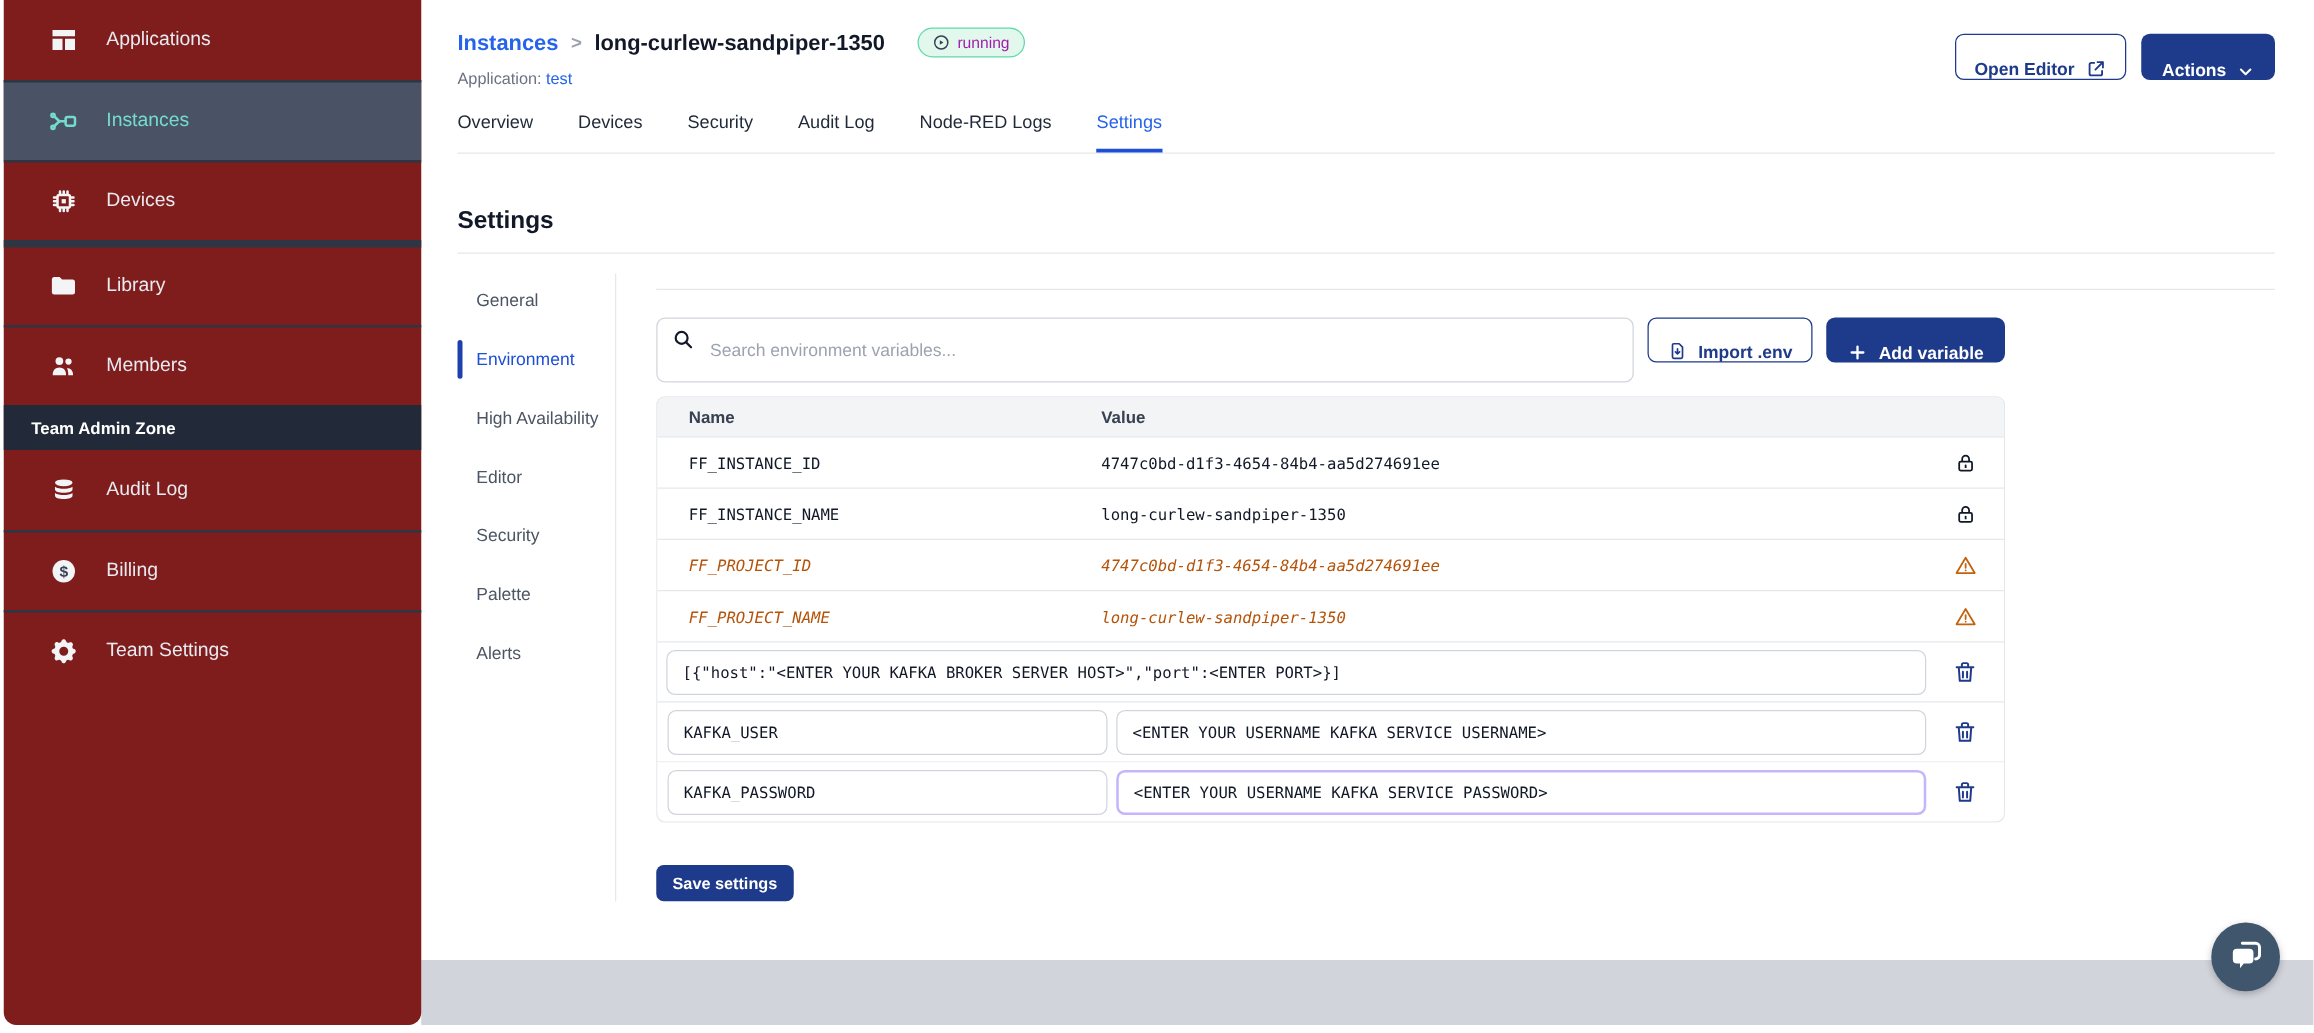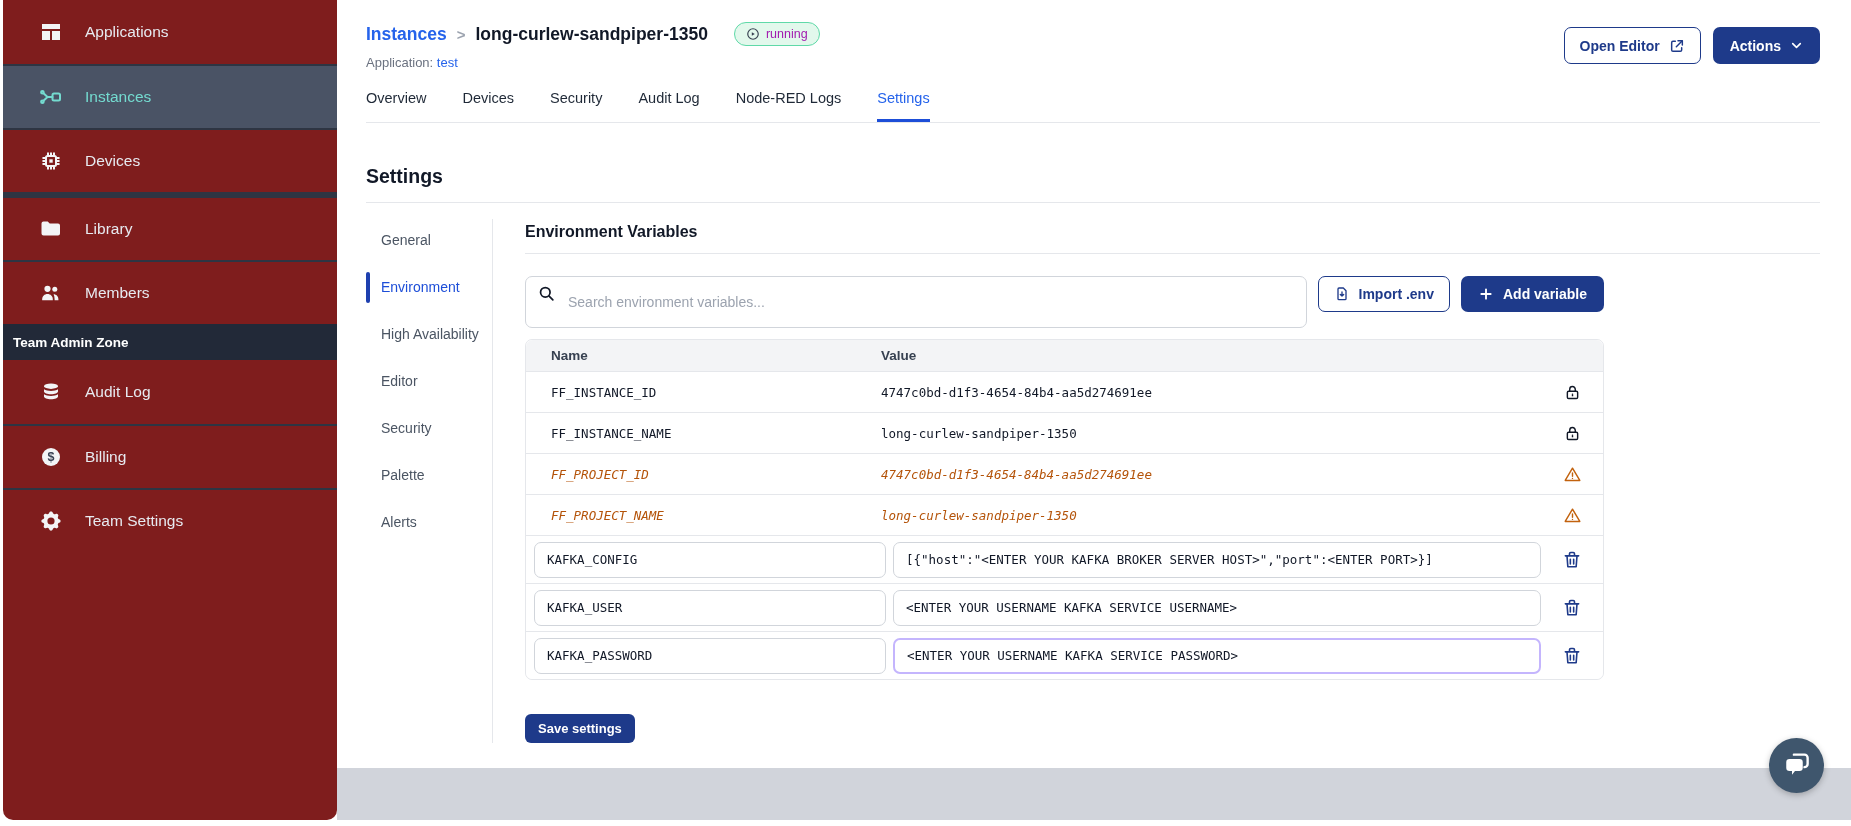--- a/index.html
+++ b/index.html
@@ -12,41 +12,41 @@
     background:#7f1d1d; border-radius:0 0 10px 10px; z-index:3; }
   .side-item { display:flex; align-items:center; gap:22px; height:64px; padding-left:36px;
     color:#e7eaf0; font-size:15.5px; cursor:pointer; border-top:2px solid #2e3543; }
   .side-item:first-child { border-top:none; }
   .side-item .s-ico { width:24px; height:24px; color:#f3f4f6; flex:none; display:flex; }
   .side-item .s-ico svg { width:24px; height:24px; }
   .side-item.active { background:#4a5365; color:#74dbd0; }
   .side-item.active .s-ico { color:#74dbd0; }
   .group-gap { height:4px; background:#2e3543; }
   .admin-zone { height:36px; background:#222938; color:#fff; font-size:13.5px; font-weight:700;
-    display:flex; align-items:center; padding-left:10px; }
+    display:flex; align-items:center; padding-left:22px; }
 
   
   .main { position:absolute; left:337px; top:0; right:0; height:768px; background:#fff;
     padding:0 31px 0 29px; overflow:hidden; }
 
   .topbar { display:flex; justify-content:space-between; align-items:flex-start; padding-top:22px; }
   .crumbs { display:flex; align-items:center; gap:10px; }
   .crumb-root { color:#2563eb; font-weight:700; font-size:17.5px; text-decoration:none; cursor:pointer; }
   .crumb-sep { color:#9ca3af; font-size:15px; font-weight:700; }
   .crumb-name { color:#111827; font-weight:700; font-size:17.5px; }
   .status-badge { display:flex; align-items:center; gap:6px; margin-left:16px; height:24px;
     padding:0 11px; background:#e2f8ec; border:1px solid #5fd9a8; border-radius:12px;
     color:#a21caf; font-size:12.5px; }
   .status-badge .b-ico { width:14px; height:14px; color:#374151; display:flex; }
   .status-badge .b-ico svg { width:14px; height:14px; }
   .app-line { margin-top:9px; font-size:13px; color:#6b7280; }
   .app-line a { color:#2563eb; text-decoration:none; cursor:pointer; }
 
   .top-actions { display:flex; gap:12px; padding-top:5px; }
-  .btn { display:flex; align-items:center; gap:9px; height:37px; border-radius:7px;
+  .btn { display:flex; align-items:flex-end; gap:9px; height:37px; border-radius:7px;
     font-size:14px; font-weight:700; cursor:pointer; border:none;
     font-family:"Liberation Sans",sans-serif; }
   .btn-outline { background:#fff; border:1.5px solid #1e3a8a; color:#1e3a8a; padding:0 15px; }
   .btn-solid { background:#1e3a8a; color:#fff; padding:0 17px; }
   .btn .i16 { width:16px; height:16px; display:flex; } .btn .i16 svg { width:16px; height:16px; }
   .btn .i12 { width:13px; height:13px; display:flex; } .btn .i12 svg { width:13px; height:13px; }
 
   .tabs { display:flex; gap:36px; margin-top:20px; border-bottom:1px solid #e5e7eb; }
   .tab { font-size:14.5px; color:#1f2937; padding-bottom:13px; cursor:pointer;
     border-bottom:3px solid transparent; }
@@ -268,21 +268,20 @@
           <div class="subnav-item">General</div>
           <div class="subnav-item active">Environment</div>
           <div class="subnav-item">High Availability</div>
           <div class="subnav-item">Editor</div>
           <div class="subnav-item">Security</div>
           <div class="subnav-item">Palette</div>
           <div class="subnav-item">Alerts</div>
         </nav>
 
       <section class="env">
-        <h3 class="env-title">Environment Variables</h3>
         <hr class="hrule">
 
         <div class="controls">
           <div class="search-wrap">
             <span class="sea-ico"><svg viewBox="0 0 24 24" fill="none" stroke="currentColor" stroke-width="2.2" stroke-linecap="round">
                   <circle cx="10.5" cy="10.5" r="6"></circle>
                   <path d="M15.3 15.3L20 20"></path>
                 </svg></span>
             <input class="search-input" placeholder="Search environment variables..." style="">
           </div>
@@ -360,21 +359,20 @@
                   <span class="st-ico warn">
                     <svg viewBox="0 0 24 24" fill="none" stroke="currentColor" stroke-width="1.8" stroke-linecap="round" stroke-linejoin="round">
                       <path d="M12 4L2.8 19.5h18.4L12 4z"></path>
                       <path d="M12 10.2v4"></path>
                       <circle cx="12" cy="16.9" r=".9" fill="currentColor" stroke="none"></circle>
                     </svg>
                   </span>
                 </div>
               </div>
               <div class="env-row editable">
-                <input class="cell-input name-in" value="KAFKA_CONFIG" style="">
                 <input class="cell-input value-in" value="[{&quot;host&quot;:&quot;&lt;ENTER YOUR KAFKA BROKER SERVER HOST&gt;&quot;,&quot;port&quot;:&lt;ENTER PORT&gt;}]" style="">
                 <div class="cell-icon">
                   <button class="icon-btn">
                     <svg viewBox="0 0 24 24" fill="none" stroke="currentColor" stroke-width="1.9" stroke-linecap="round" stroke-linejoin="round">
                       <path d="M4 7h16M10 11.2v5.6M14 11.2v5.6M6 7l1 13h10l1-13M9 7V4.5A1.5 1.5 0 0110.5 3h3A1.5 1.5 0 0115 4.5V7"></path>
                     </svg>
                   </button>
                 </div>
               </div>
               <div class="env-row editable">

